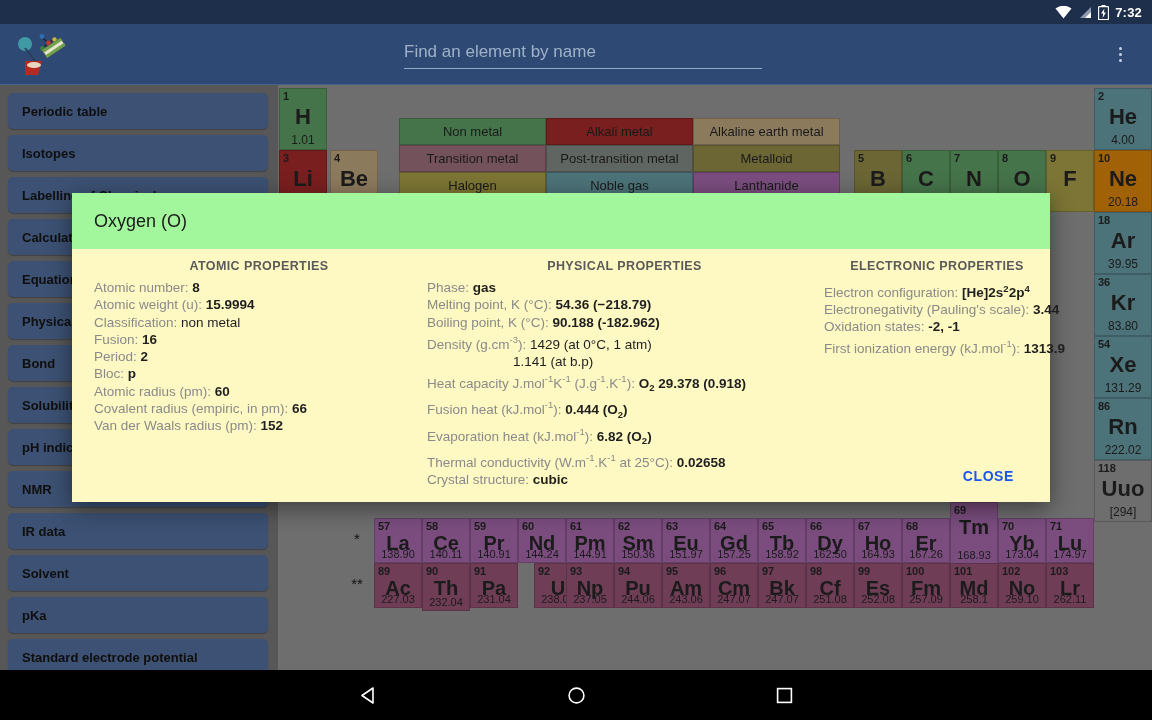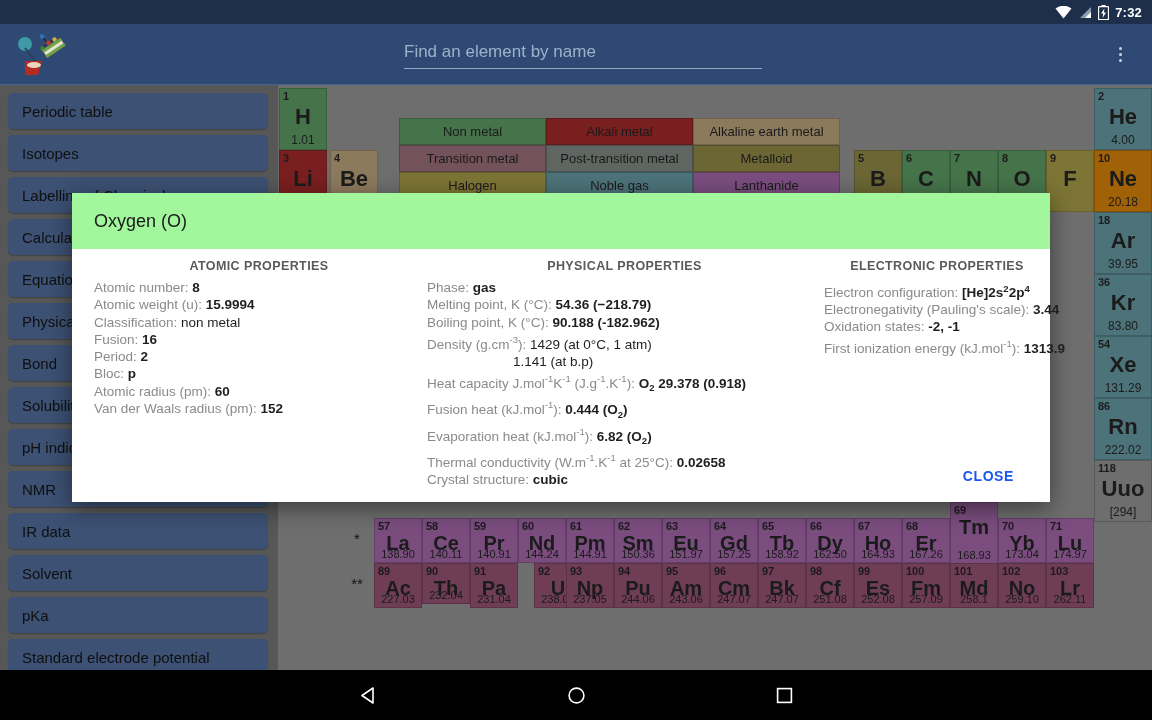--- a/index.html
+++ b/index.html
@@ -72,29 +72,29 @@
     position: absolute; top: 85px; left: 0; width: 278px; height: 585px;
     padding: 8px 10px 0 8px;
     background: rgba(70,70,70,.55);
   }
   .drawer-item {
     height: 36px; margin-bottom: 6px;
     background: #3c5173;
     border-radius: 5px;
     display: flex; align-items: center;
     padding-left: 14px;
-    color: #0f0f0f; font-size: 15px; font-weight: 400;
+    color: #0f0f0f; font-size: 13px; font-weight: 700;
     box-shadow: 0 1px 1px rgba(0,0,0,.25);
     white-space: nowrap;
   }
 
   
   .dialog {
     position: absolute; left: 72px; top: 193px; width: 978px; height: 309px;
-    background: #ffffff;
+    background: #fef9c3;
     box-shadow: 0 6px 22px rgba(0,0,0,.45);
   }
   .dlg-title {
     height: 56px; background: #a2f79c;
     display: flex; align-items: center; padding-left: 22px;
     font-size: 18px; color: #1a1a1a;
   }
   .dlg-body { position: relative; height: 253px; padding: 10px 0 0 0; }
   .col { position: absolute; top: 10px; }
   .col-atomic { left: 22px; width: 330px; }
@@ -362,21 +362,21 @@
         <div class="cell small" style="left: 1046px; top: 433px; width: 48px; height: 45px; background: rgb(122, 77, 126);">
           <div class="num">71</div>
           <div class="sym">Lu</div>
           <div class="mass">174.97</div>
         </div>
         <div class="cell small" style="left: 374px; top: 478px; width: 48px; height: 45px; background: rgb(111, 61, 86);">
           <div class="num">89</div>
           <div class="sym">Ac</div>
           <div class="mass">227.03</div>
         </div>
-        <div class="cell small" style="left: 422px; top: 478px; width: 48px; height: 41px; background: rgb(111, 61, 86);">
+        <div class="cell small" style="left: 422px; top: 478px; width: 48px; height: 48px; background: rgb(111, 61, 86);">
           <div class="num">90</div>
           <div class="sym">Th</div>
           <div class="mass">232.04</div>
         </div>
         <div class="cell small" style="left: 470px; top: 478px; width: 48px; height: 45px; background: rgb(111, 61, 86);">
           <div class="num">91</div>
           <div class="sym">Pa</div>
           <div class="mass">231.04</div>
         </div>
         <div class="cell small" style="left: 534px; top: 478px; width: 48px; height: 45px; background: rgb(111, 61, 86);">
@@ -498,20 +498,21 @@
       <div class="col col-atomic">
         <div class="col-head">ATOMIC PROPERTIES</div>
         <div id="atomic-host">
             <div class="prop"><span>Atomic number:</span> <b>8</b></div>
             <div class="prop"><span>Atomic weight (u):</span> <b>15.9994</b></div>
             <div class="prop"><span>Classification:</span> <span class="plain">non metal</span></div>
             <div class="prop"><span>Fusion:</span> <b>16</b></div>
             <div class="prop"><span>Period:</span> <b>2</b></div>
             <div class="prop"><span>Bloc:</span> <b>p</b></div>
             <div class="prop"><span>Atomic radius (pm):</span> <b>60</b></div>
+            <div class="prop"><span>Covalent radius (empiric, in pm):</span> <b>66</b></div>
             <div class="prop"><span>Van der Waals radius (pm):</span> <b>152</b></div>
           </div>
       </div>
 
       <div class="col col-physical">
         <div class="col-head">PHYSICAL PROPERTIES</div>
         <div class="prop">
           <span>Phase:</span> <b>gas</b>
         </div>
         <div class="prop">

